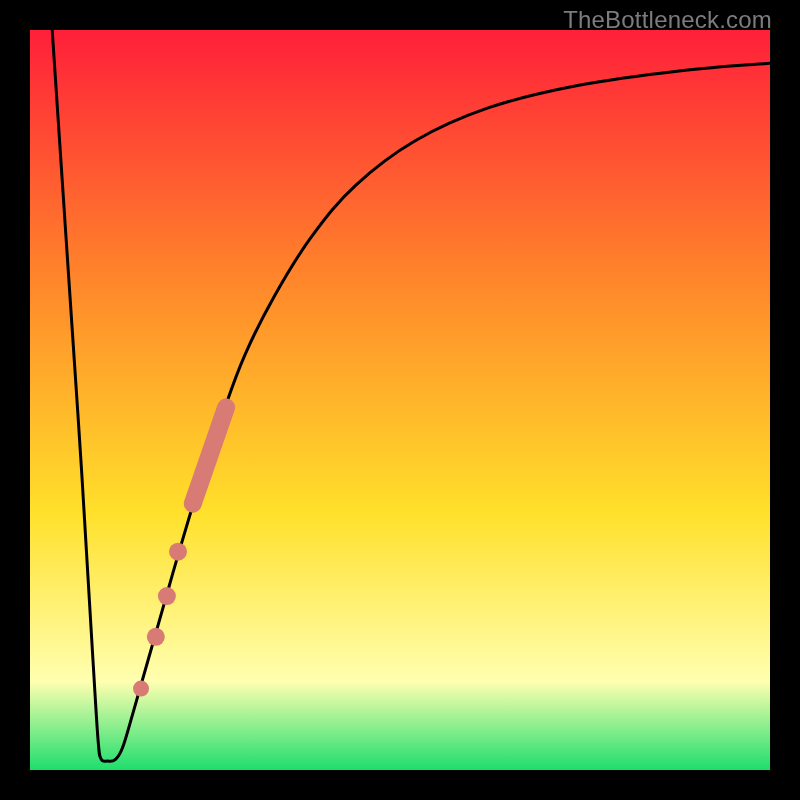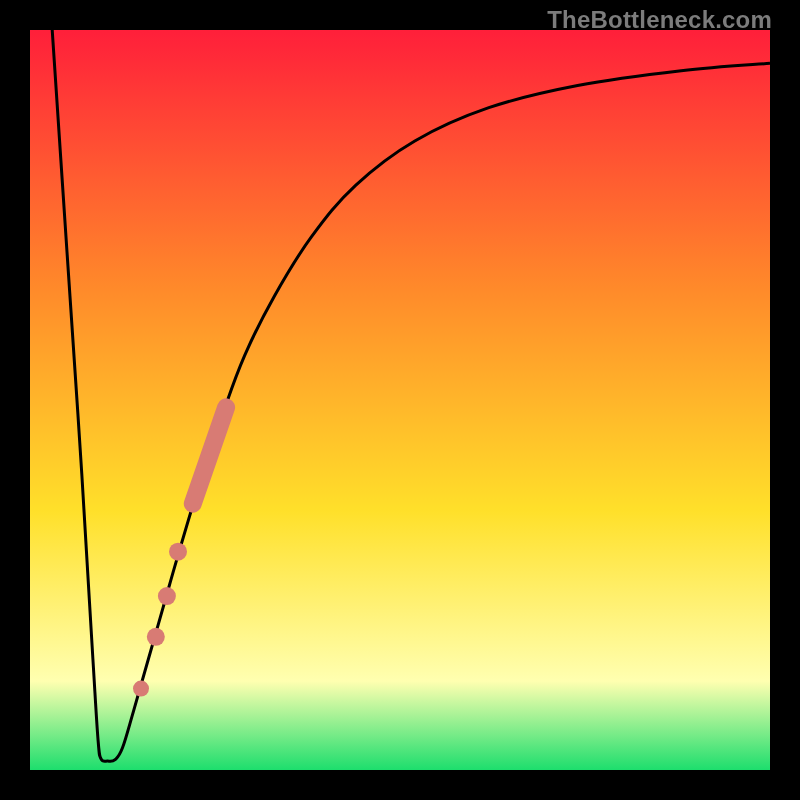--- a/index.html
+++ b/index.html
@@ -24,21 +24,21 @@
     top: 30px;
     width: 740px;
     height: 740px;
   }
   .watermark {
     position: absolute;
     top: 6px;
     right: 28px;
     font-family: Arial, Helvetica, sans-serif;
     font-size: 24px;
-    font-weight: 700;
+    font-weight: 400;
     color: #7c7c7c;
     letter-spacing: 0.2px;
   }
   svg {
     width: 740px;
     height: 740px;
     display: block;
   }
 </style>
 </head>

